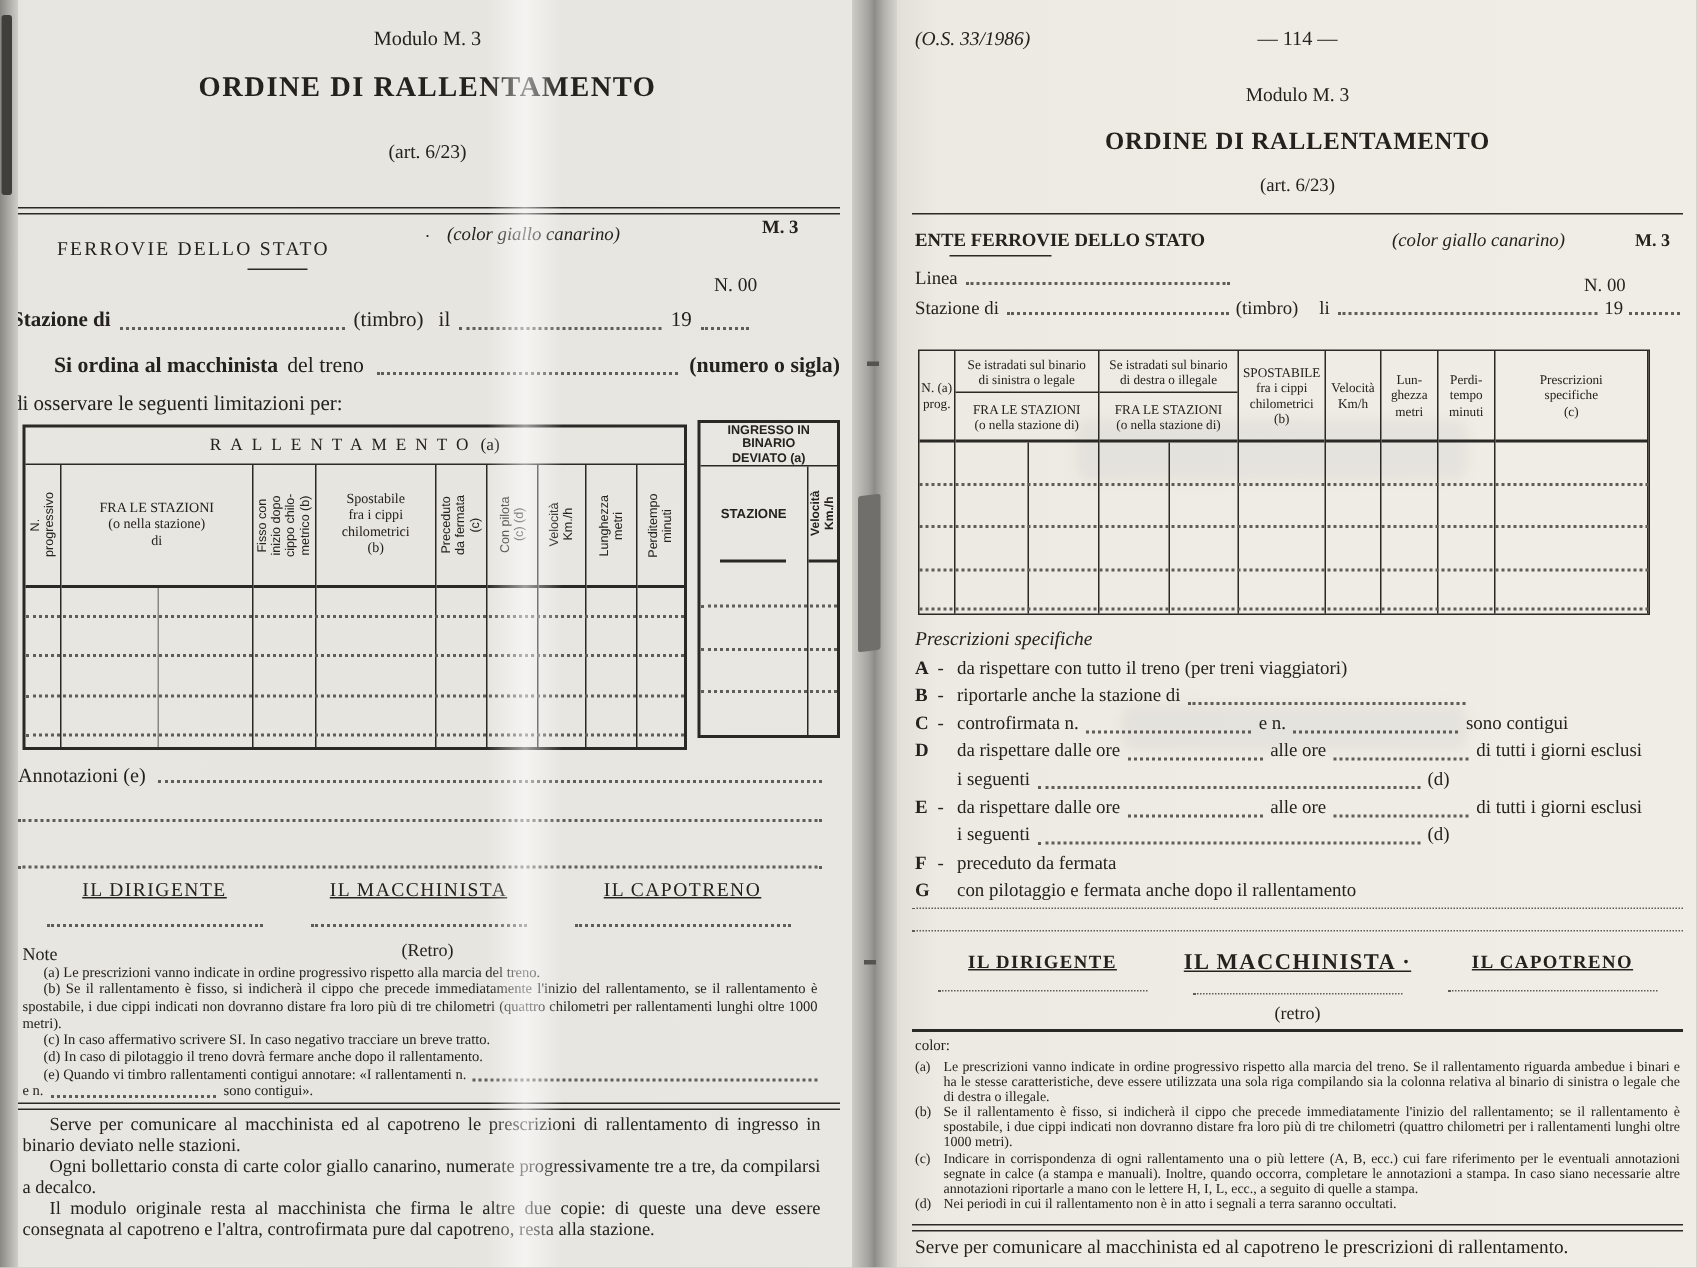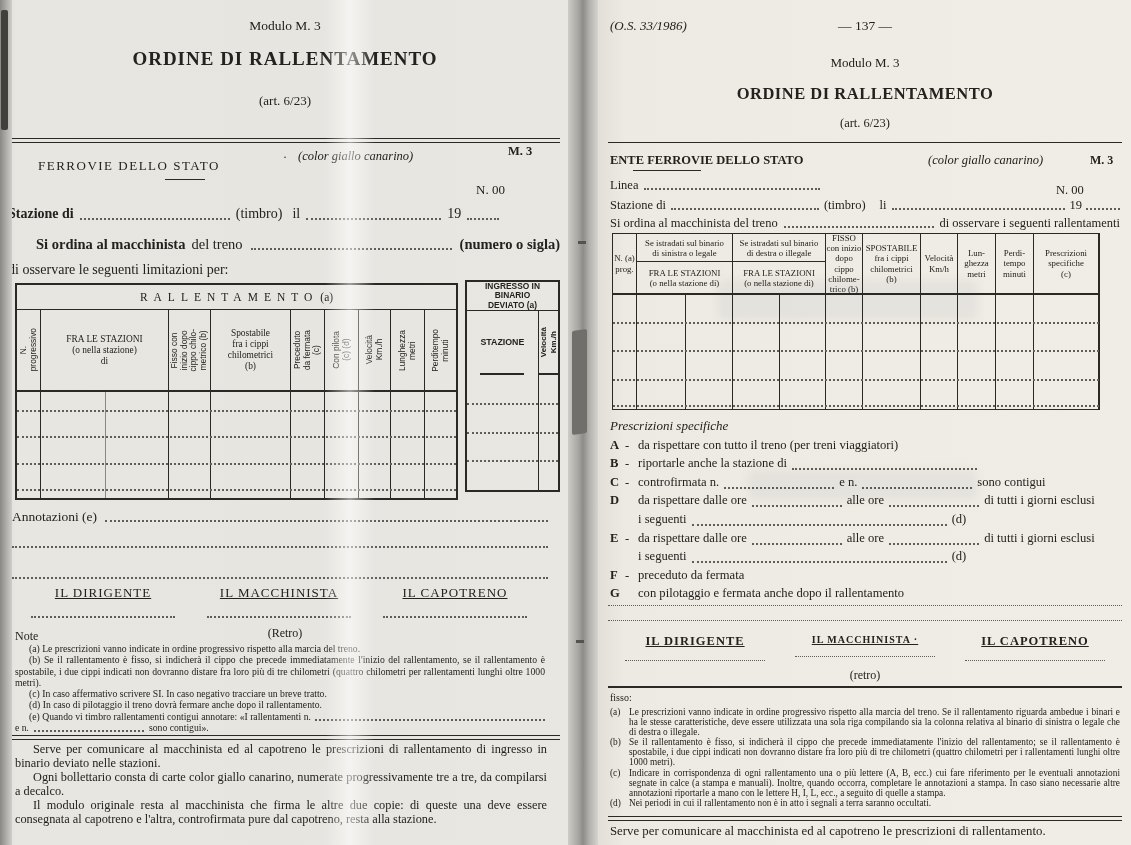--- a/index.html
+++ b/index.html
@@ -305,21 +305,21 @@
       <p>Serve per comunicare al macchinista ed al capotreno le prescrizioni di rallentamento di ingresso in binario deviato nelle stazioni.</p>
       <p>Ogni bollettario consta di carte color giallo canarino, numerate progressivamente tre a tre, da compilarsi a decalco.</p>
       <p>Il modulo originale resta al macchinista che firma le altre due copie: di queste una deve essere consegnata al capotreno e l'altra, controfirmata pure dal capotreno, resta alla stazione.</p>
     </div>
 
     <div class="fold-light"></div>
   </div>
 
   <div class="page-right">
     <div class="abs i" style="left:12px;top:18px;font-size:13px;">(O.S. 33/1986)</div>
-    <div class="abs c" style="left:12px;top:18px;width:510px;font-size:13.5px;">— 137 —</div>
+    <div class="abs c" style="left:12px;top:18px;width:510px;font-size:13.5px;">— 114 —</div>
     <div class="abs c" style="left:12px;top:55px;width:510px;font-size:13px;">Modulo M. 3</div>
     <div class="abs c b" style="left:12px;top:84px;width:510px;font-size:16.5px;letter-spacing:.5px;">ORDINE DI RALLENTAMENTO</div>
     <div class="abs c" style="left:12px;top:116px;width:510px;font-size:12.5px;">(art. 6/23)</div>
 
     <div class="rule1" style="left:10px;top:142px;width:514px;"></div>
 
     <div class="abs b" style="left:12px;top:153px;font-size:12.5px;">ENTE FERROVIE DELLO STATO</div>
     <div class="abs" style="left:35px;top:170px;width:68px;border-top:1.2px solid var(--line);"></div>
     <div class="abs i" style="left:330px;top:153px;font-size:12.5px;">(color giallo canarino)</div>
     <div class="abs b" style="left:492px;top:153px;font-size:12px;">M. 3</div>
@@ -333,25 +333,20 @@
     <div class="row abs" style="left:12px;top:198px;width:510px;font-size:12.5px;">
       <span>Stazione di</span>
       <span class="dots" style="width:148px;margin:0 5px 2px;height:10px;"></span>
       <span>(timbro)</span>
       <span style="margin-left:14px;">li</span>
       <span class="dots" style="flex:1;margin:0 5px 2px;height:10px;"></span>
       <span>19</span>
       <span class="dots" style="width:34px;margin:0 0 2px 4px;height:10px;"></span>
     </div>
 
-    <div class="row abs" style="left:12px;top:216px;width:510px;font-size:12.5px;">
-      <span>Si ordina al macchinista del treno</span>
-      <span class="dots" style="flex:1;margin:0 6px 2px;height:10px;"></span>
-      <span>di osservare i seguenti rallentamenti</span>
-    </div>
 
     <div class="rtable">
       <div class="rt-col" style="width:24px;">
         <div class="rt-hdr">
             <div class="h1">N. (a)
 prog.</div>
           </div>
         <div class="bdy"></div>
       </div>
       <div class="rt-col split" style="width:96px;">
@@ -363,30 +358,20 @@
         </div>
         <div class="bdy"></div>
       </div>
       <div class="rt-col split" style="width:93px;">
         <div class="rt-hdr">
           <div class="h2a">Se istradati sul binario
 di destra o illegale</div>
           <div class="h2b">FRA LE STAZIONI
 (o nella stazione di)</div>
         </div>
-        <div class="bdy"></div>
-      </div>
-      <div class="rt-col" style="width:37px;">
-        <div class="rt-hdr">
-            <div class="h1">FISSO
-con inizio
-dopo cippo
-chilome-
-trico (b)</div>
-          </div>
         <div class="bdy"></div>
       </div>
       <div class="rt-col" style="width:58px;">
         <div class="rt-hdr">
             <div class="h1">SPOSTABILE
 fra i cippi
 chilometrici
 (b)</div>
           </div>
         <div class="bdy"></div>
@@ -496,34 +481,34 @@
     </div>
 
     <div class="dline" style="left:10px;top:605px;width:514px;border-top-width:1.5px;"></div>
     <div class="dline" style="left:10px;top:620px;width:514px;border-top-width:1.5px;"></div>
 
     <div class="sigrow" style="left:12px;top:634px;width:510px;">
       <div class="sigcol" style="font-size:12.5px;">
         <span class="b">IL DIRIGENTE</span>
         <div class="sline" style="margin-top:10px;border-bottom-width:1.5px;"></div>
       </div>
-      <div class="sigcol" style="font-size:10px;">
+      <div class="sigcol" style="font-size:15px;">
         <span class="b">IL MACCHINISTA ·</span>
         <div class="sline" style="margin-top:10px;border-bottom-width:1.5px;"></div>
       </div>
       <div class="sigcol" style="font-size:12.5px;">
         <span class="b">IL CAPOTRENO</span>
         <div class="sline" style="margin-top:10px;border-bottom-width:1.5px;"></div>
       </div>
     </div>
 
     <div class="abs c" style="left:12px;top:668px;width:510px;font-size:12px;">(retro)</div>
 
     <div class="ruleT" style="left:10px;top:686px;width:514px;"></div>
-    <div class="abs" style="left:12px;top:692px;font-size:10px;">fisso:</div>
+    <div class="abs" style="left:12px;top:692px;font-size:10px;">color:</div>
 
     <div class="rnotes">
       <div class="rnote">
         <span class="mk">(a)</span>
         <span class="tx">Le prescrizioni vanno indicate in ordine progressivo rispetto alla marcia del treno. Se il rallentamento riguarda ambedue i binari e ha le stesse caratteristiche, deve essere utilizzata una sola riga compilando sia la colonna relativa al binario di sinistra o legale che di destra o illegale.</span>
       </div>
       <div class="rnote">
         <span class="mk">(b)</span>
         <span class="tx">Se il rallentamento è fisso, si indicherà il cippo che precede immediatamente l'inizio del rallentamento; se il rallentamento è spostabile, i due cippi indicati non dovranno distare fra loro più di tre chilometri (quattro chilometri per i rallentamenti lunghi oltre 1000 metri).</span>
       </div>

